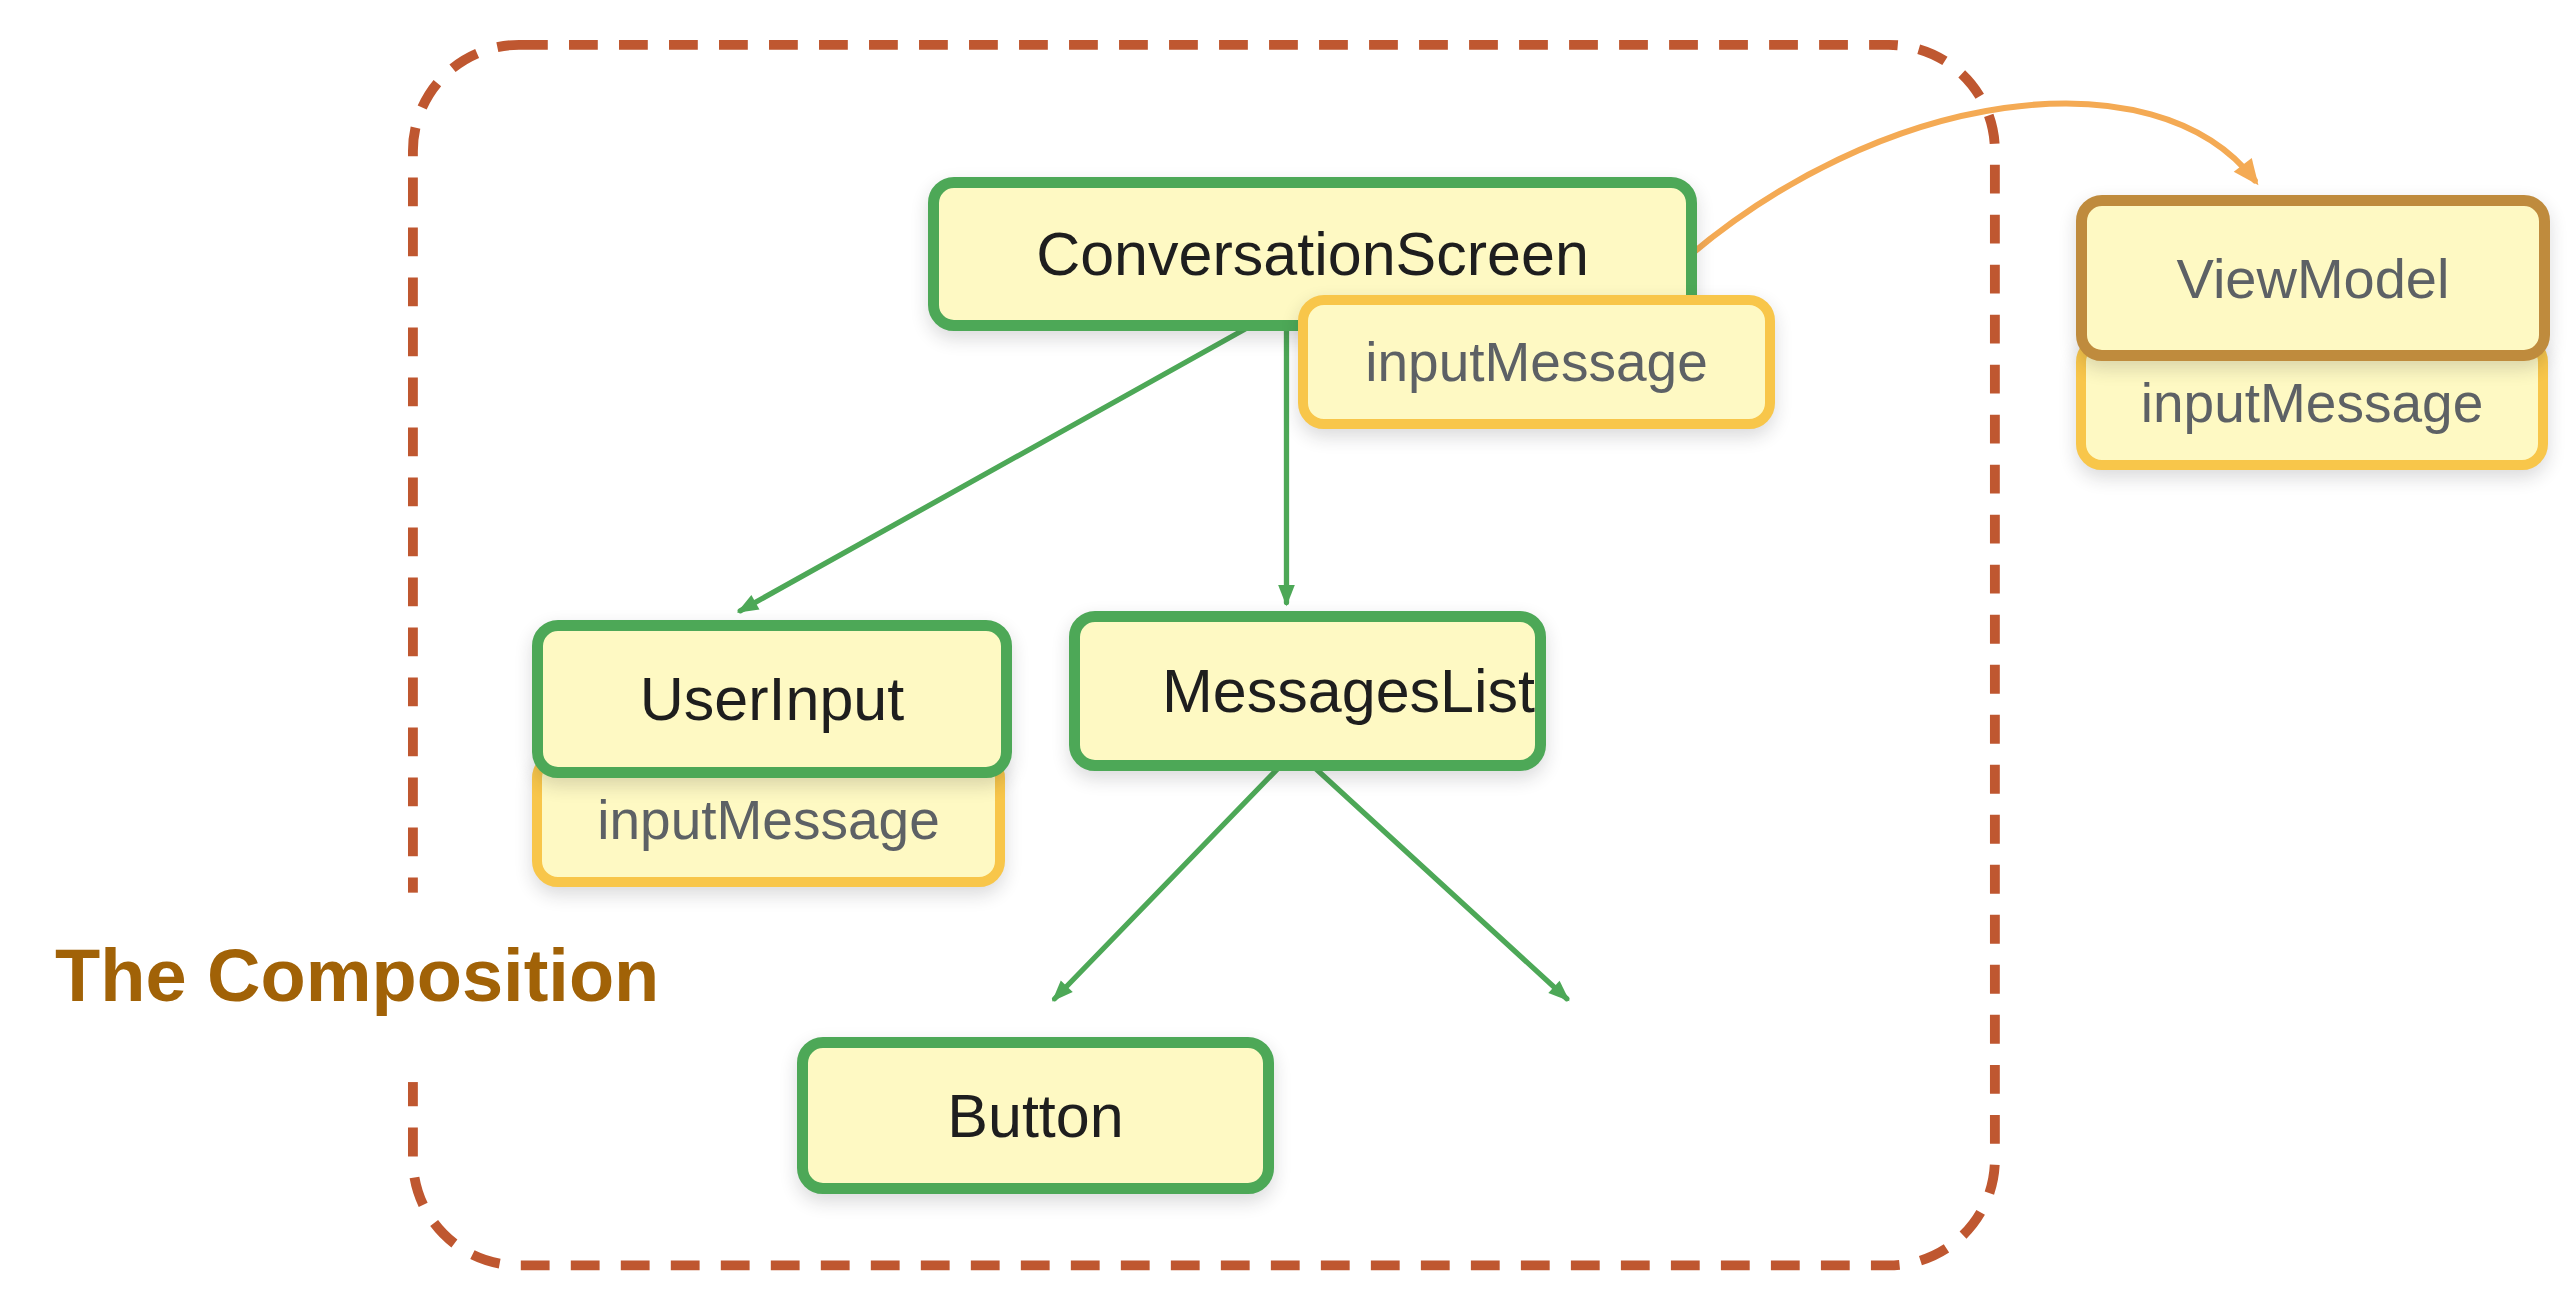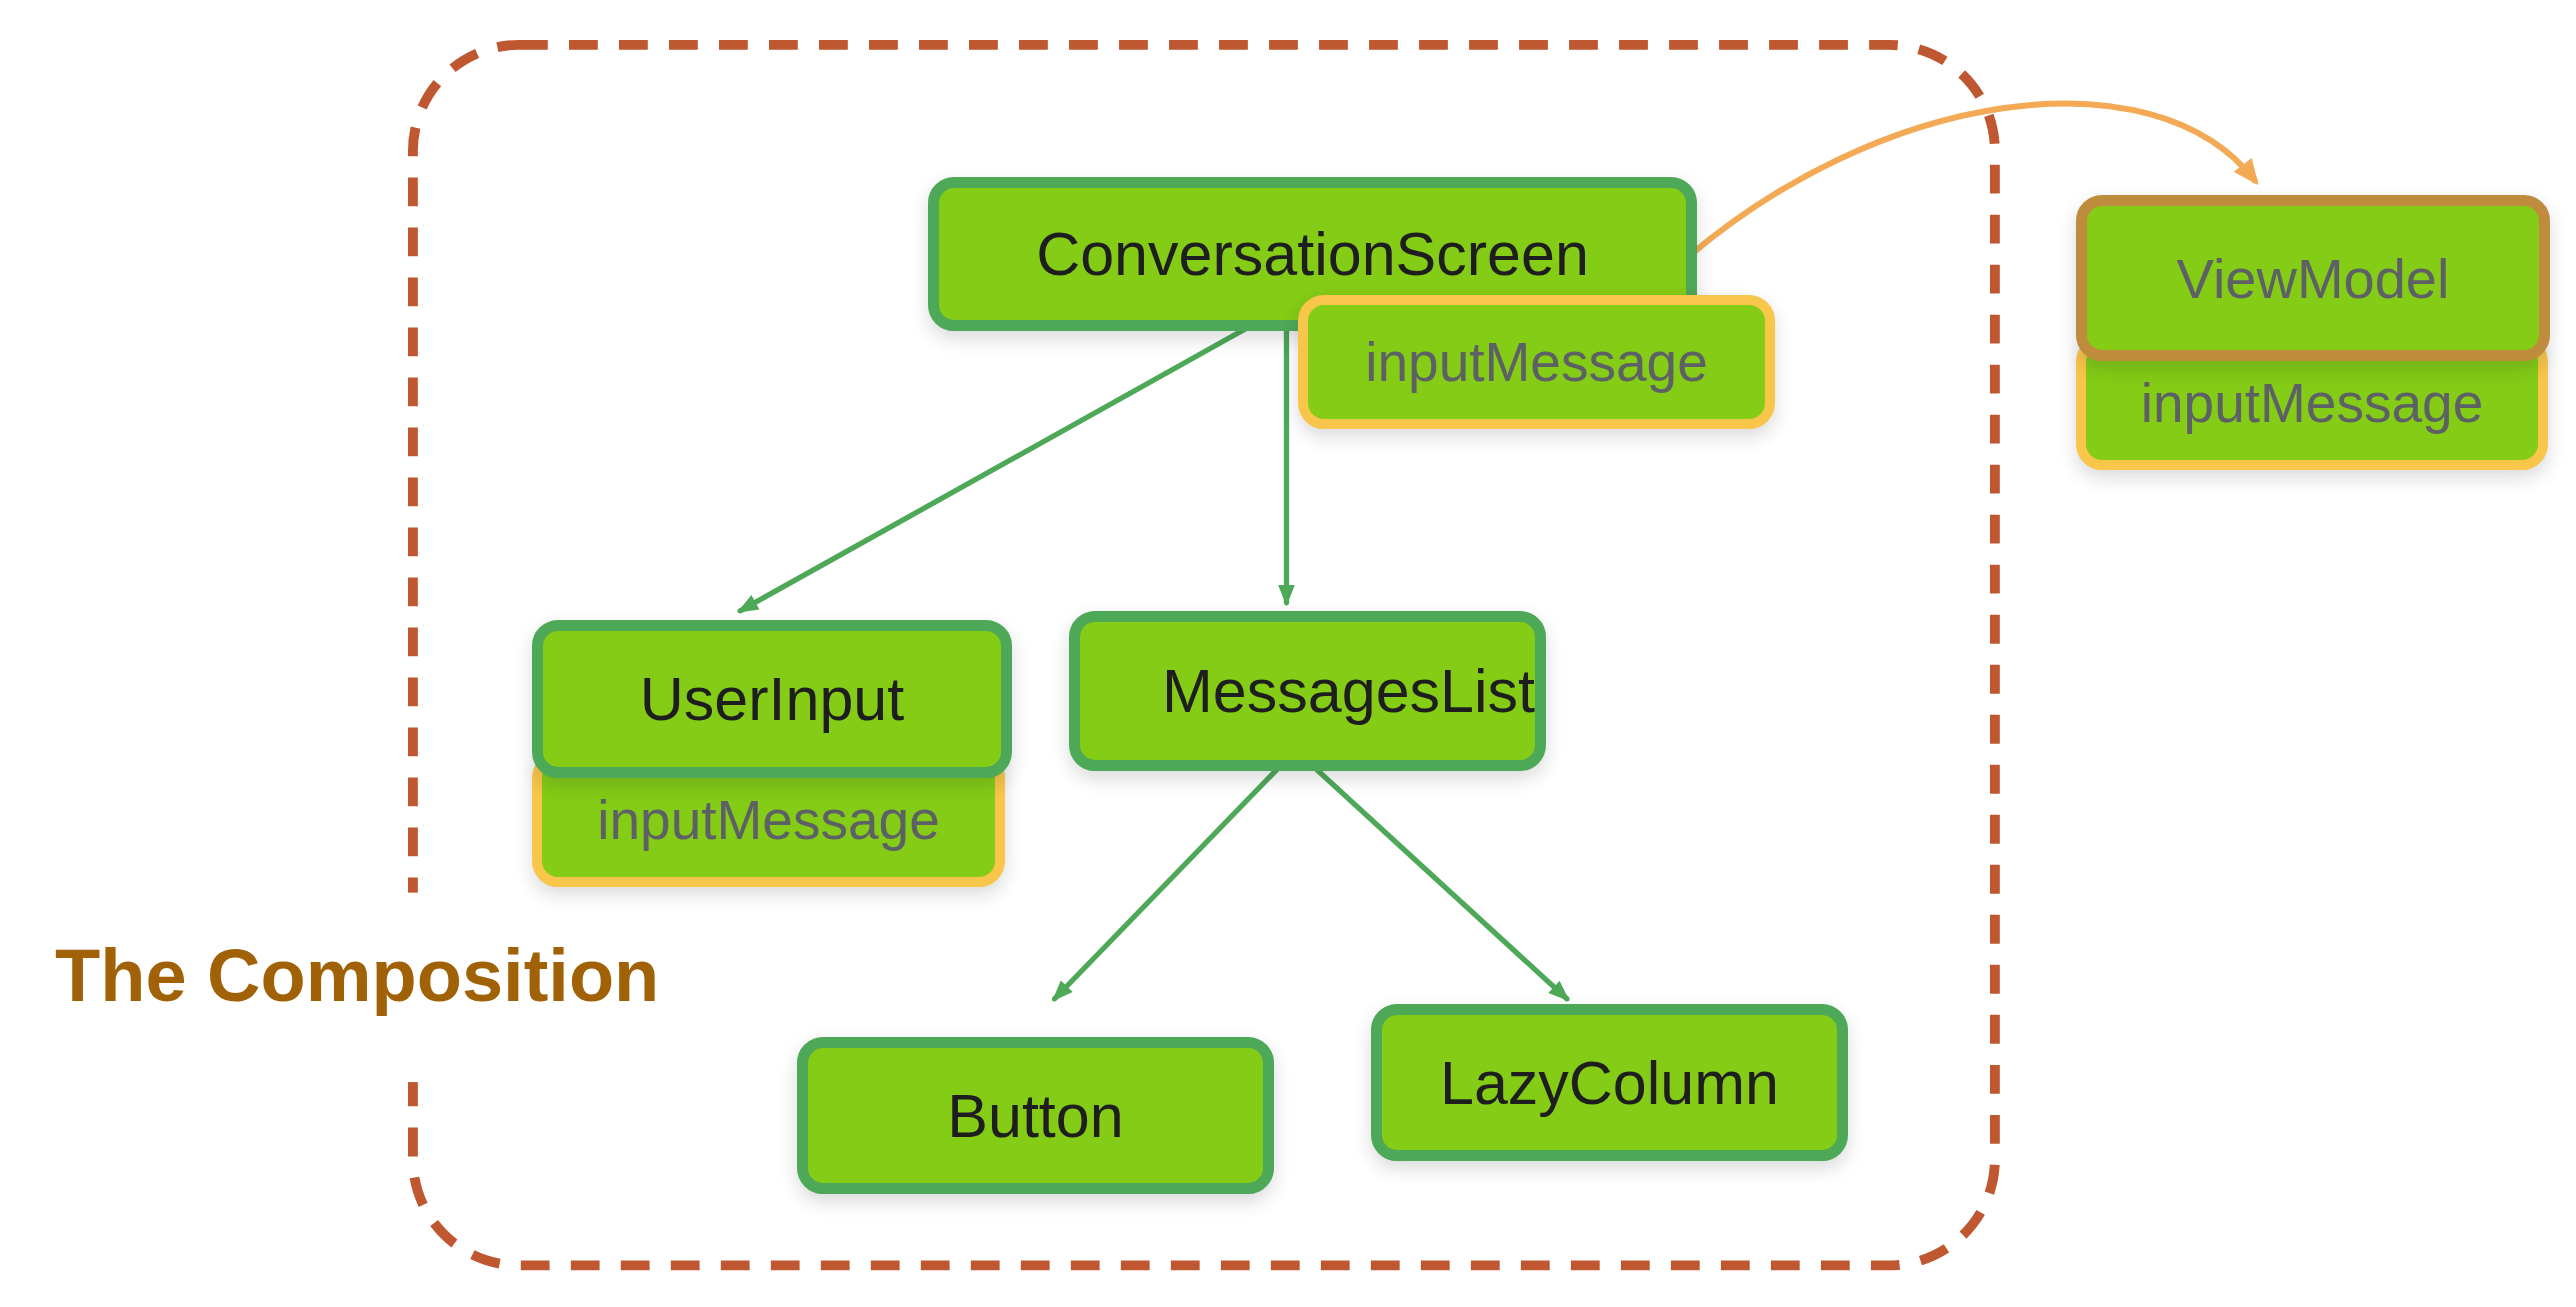--- a/index.html
+++ b/index.html
@@ -1,20 +1,20 @@
 <!DOCTYPE html>
 <html style="font-size:12px"><head>
 <meta charset="utf-8">
 <style>
   html,body{margin:0;padding:0;background:#ffffff;}
   body{width:2576px;height:1308px;position:relative;overflow:hidden;
        font-family:"Liberation Sans",sans-serif;}
   .stage{position:absolute;inset:0;}
   svg.links{position:absolute;left:0;top:0;z-index:0;}
-  .node{position:absolute;background:#84cc16;display:flex;align-items:center;
+  .node{position:absolute;background:#fef9c3;display:flex;align-items:center;
         justify-content:center;white-space:nowrap;
         box-shadow:0 7.6px 18px rgba(32,33,36,.16);}
   .node-green{border:11.4px solid #4DA857;border-radius:26px;color:#1E1E1E;
               font-size:61px;z-index:2;}
   .node-brown{border:11.4px solid #BF8B3D;border-radius:26px;color:#5D6165;
               font-size:56px;z-index:2;}
   .node-tag{border:10.6px solid #F8C64A;border-radius:26px;color:#5D6165;
             font-size:55px;}
   .tag-front{z-index:3;}
   .tag-back{z-index:1;}
@@ -73,23 +73,20 @@
   </div>
 
   <div class="node node-green" id="messages-list">
     <span>MessagesList</span>
   </div>
 
   <div class="node node-green" id="button-node">
     <span>Button</span>
   </div>
 
-  <div class="node node-green" id="lazy-column">
-    <span>LazyColumn</span>
-  </div>
 
   <div class="node node-brown" id="view-model">
     <span>ViewModel</span>
   </div>
 
   <div class="node node-tag tag-back" id="vm-tag">
     <span>inputMessage</span>
   </div>
 
   <div id="composition-title">The Composition</div>

